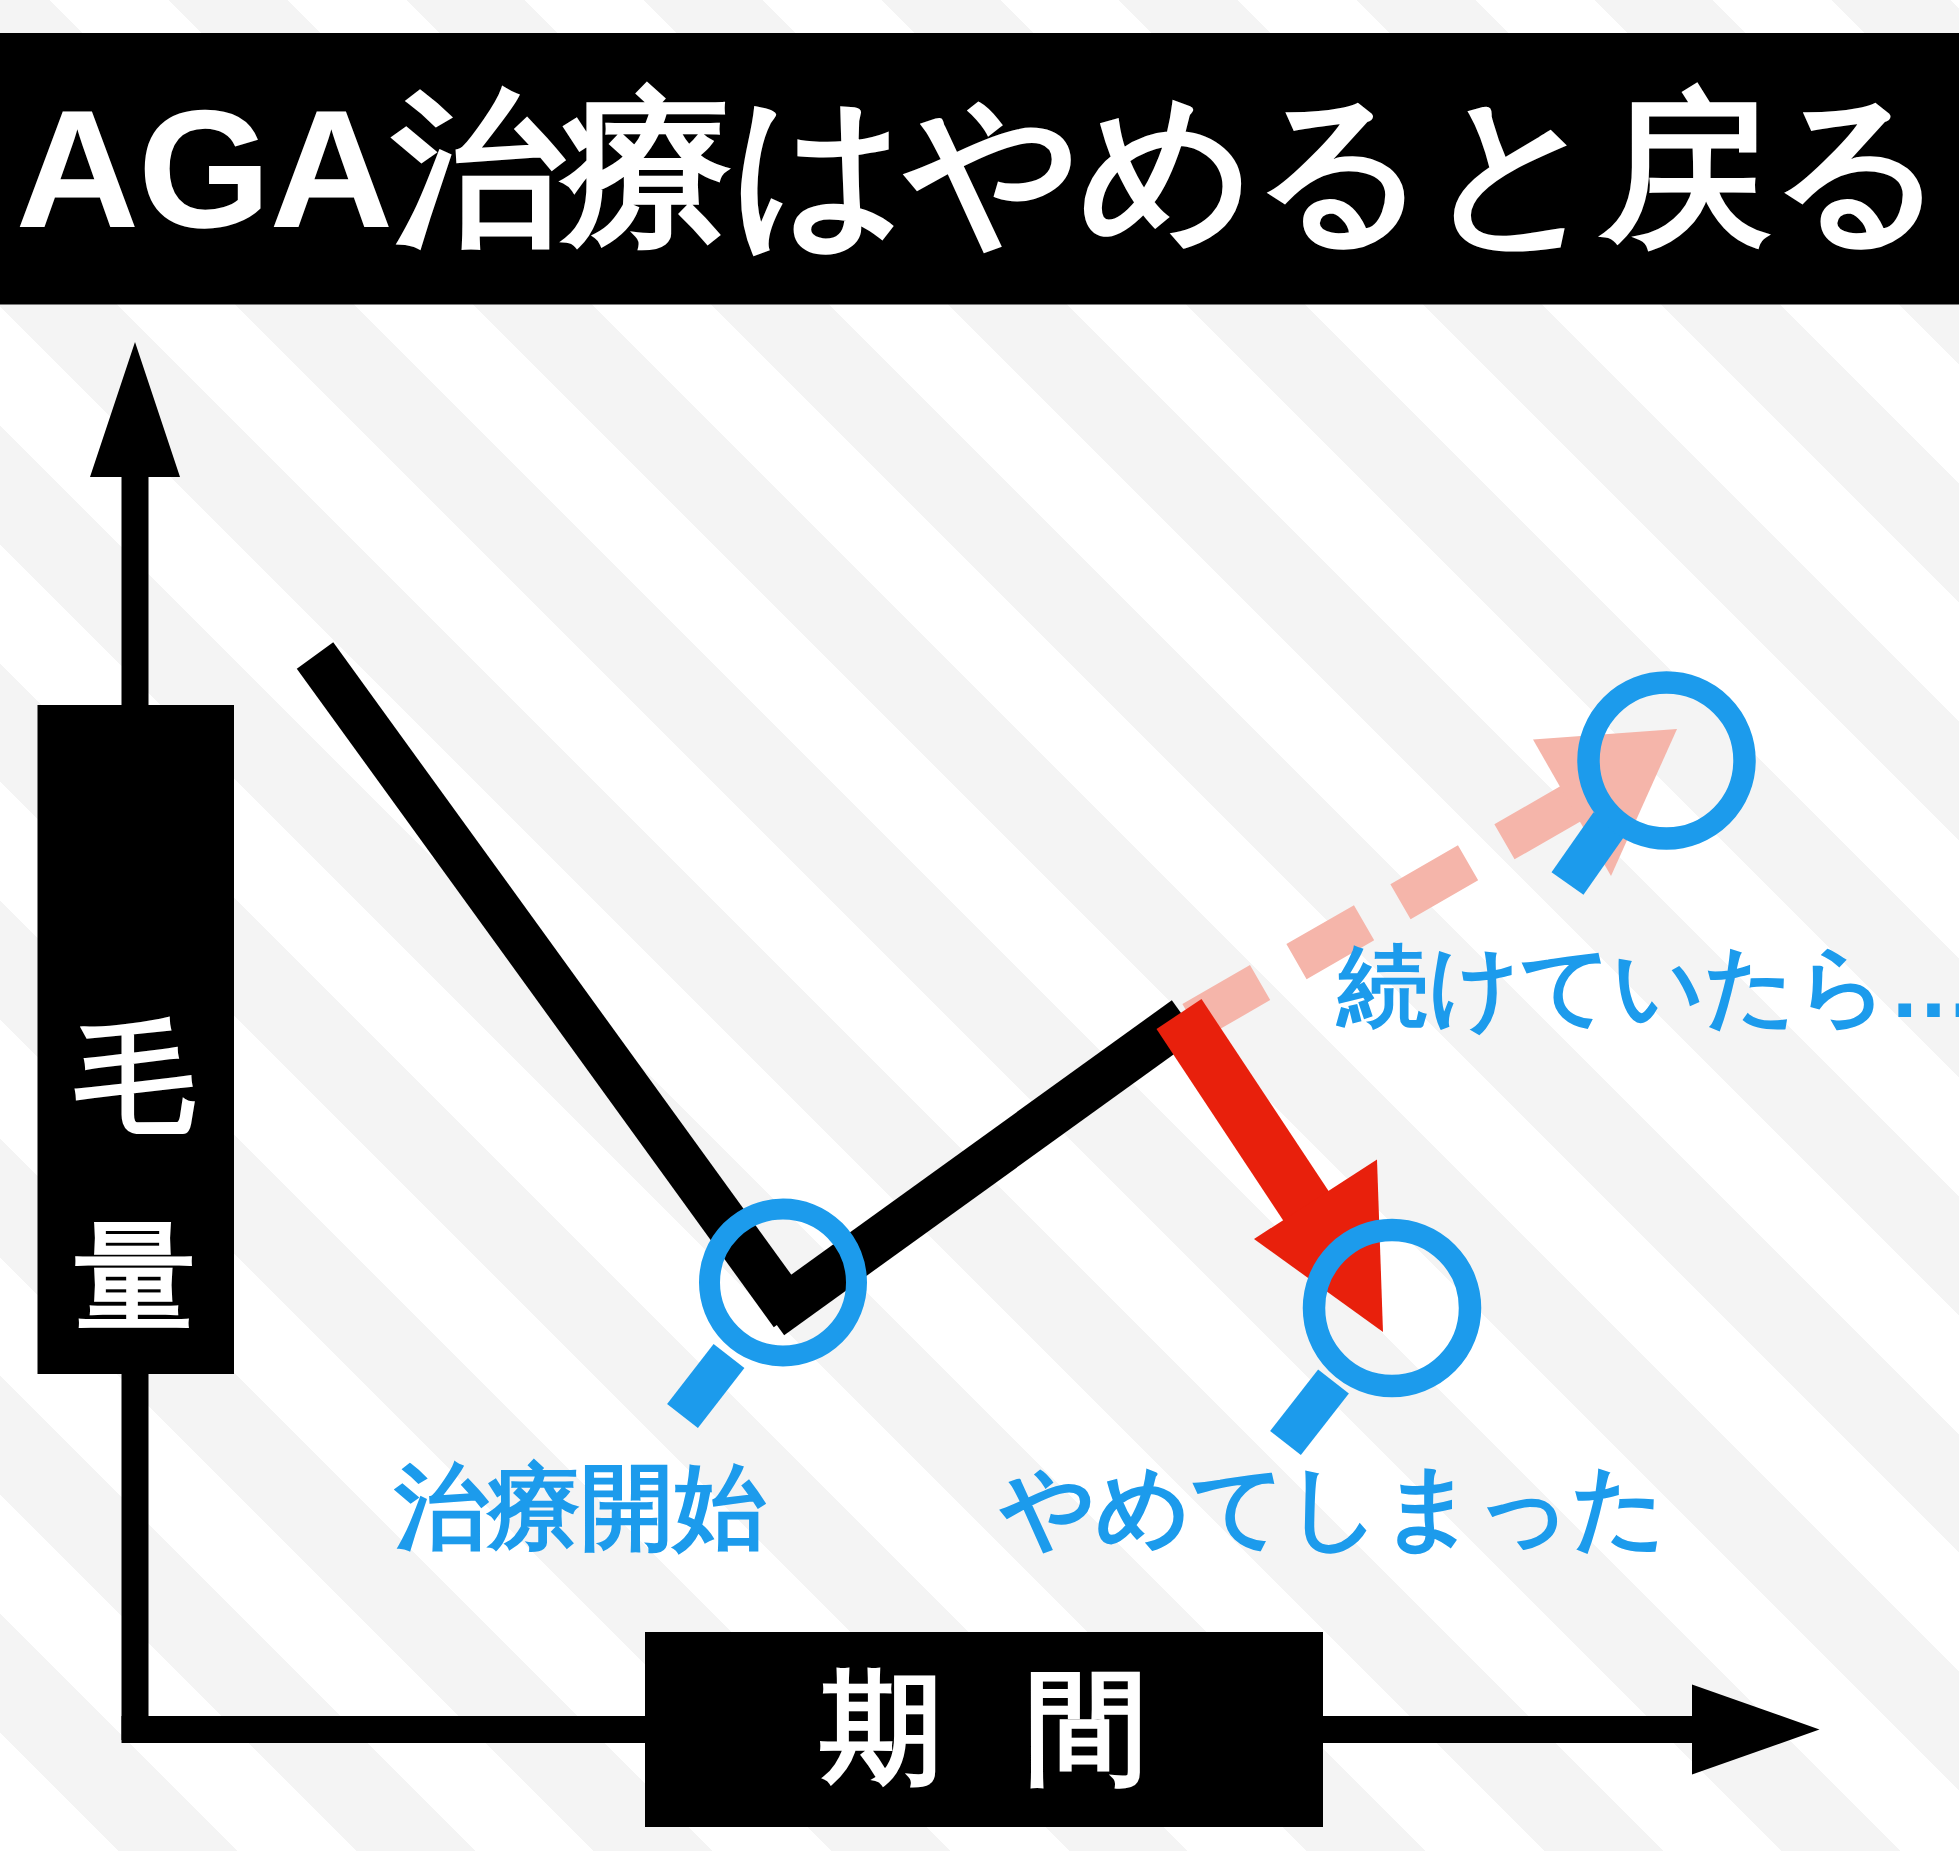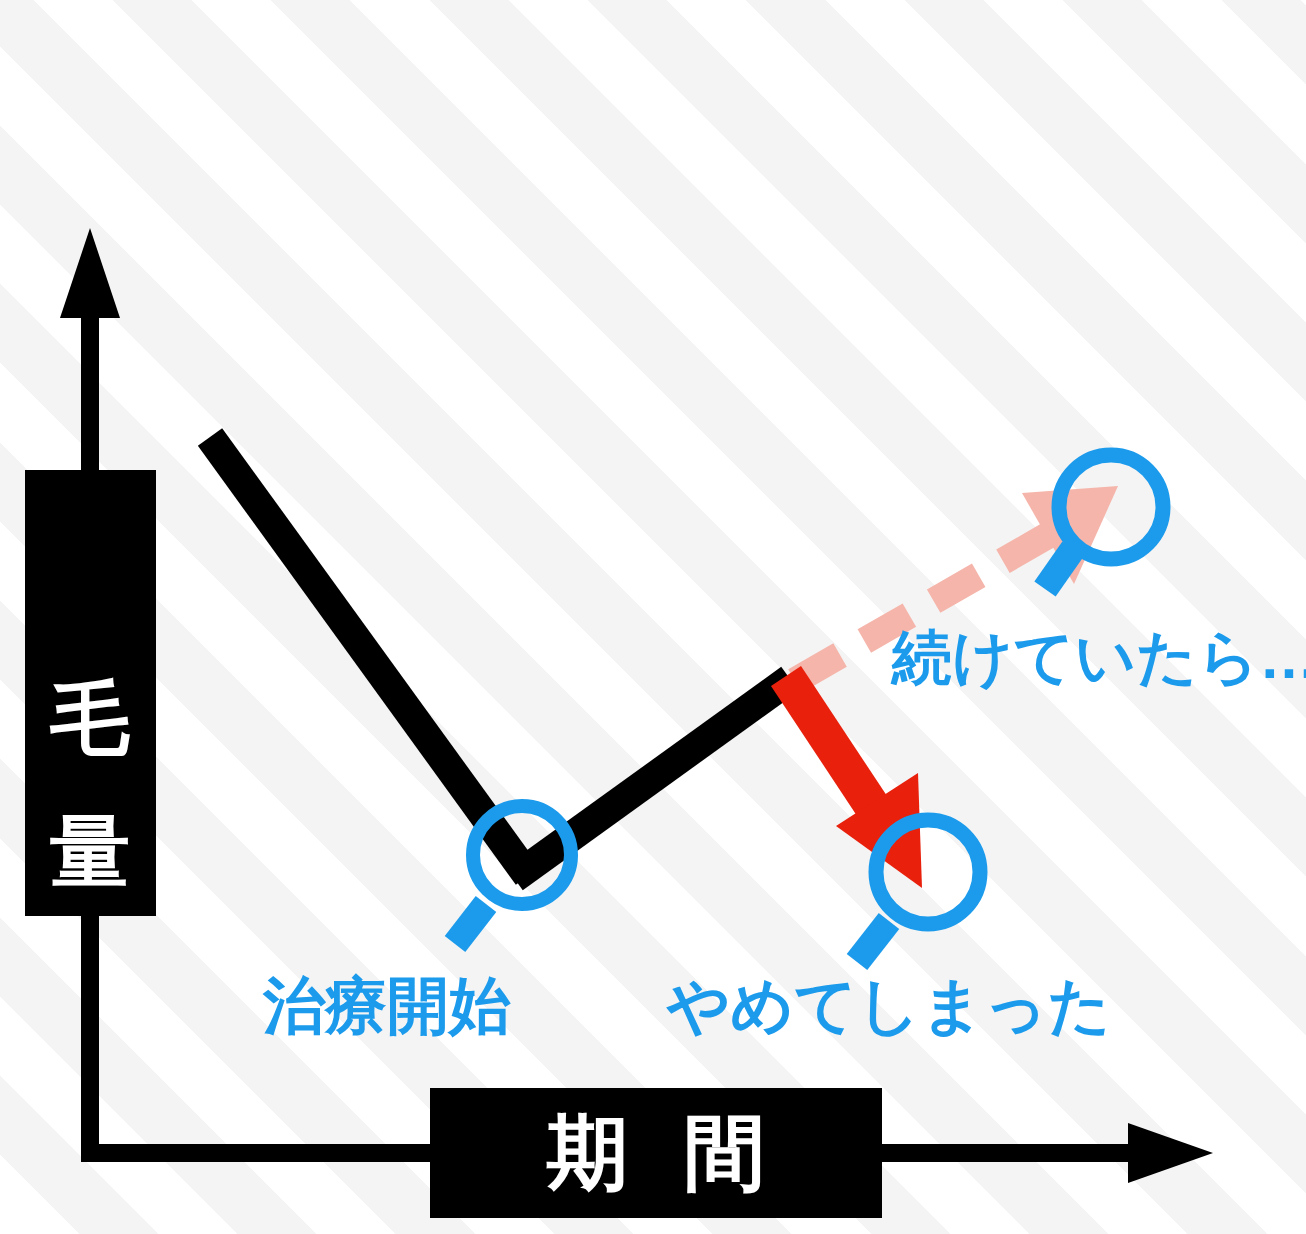--- a/index.html
+++ b/index.html
@@ -163,20 +163,23 @@
       <circle cx="928" cy="872" r="52" fill="none" stroke="#1C9BEC" stroke-width="15"></circle>
     </g>
 
     <g>
       <line x1="1073" y1="549" x2="1045" y2="589" stroke="#1C9BEC" stroke-width="26" stroke-linecap="butt"></line>
       <circle cx="1111" cy="507" r="52" fill="none" stroke="#1C9BEC" stroke-width="15"></circle>
     </g>
 
   </svg>
 
+  <div class="title-banner">
+    <span class="banner-text">AGA治療はやめると戻る</span>
+  </div>
 
   <div class="ylabel-box">
     <span class="axis-text">毛 量</span>
   </div>
 
   <div class="xlabel-box">
     <span class="axis-text">期 間</span>
   </div>
 
   <div class="callout callout-stop callout-text">やめてしまった</div>

